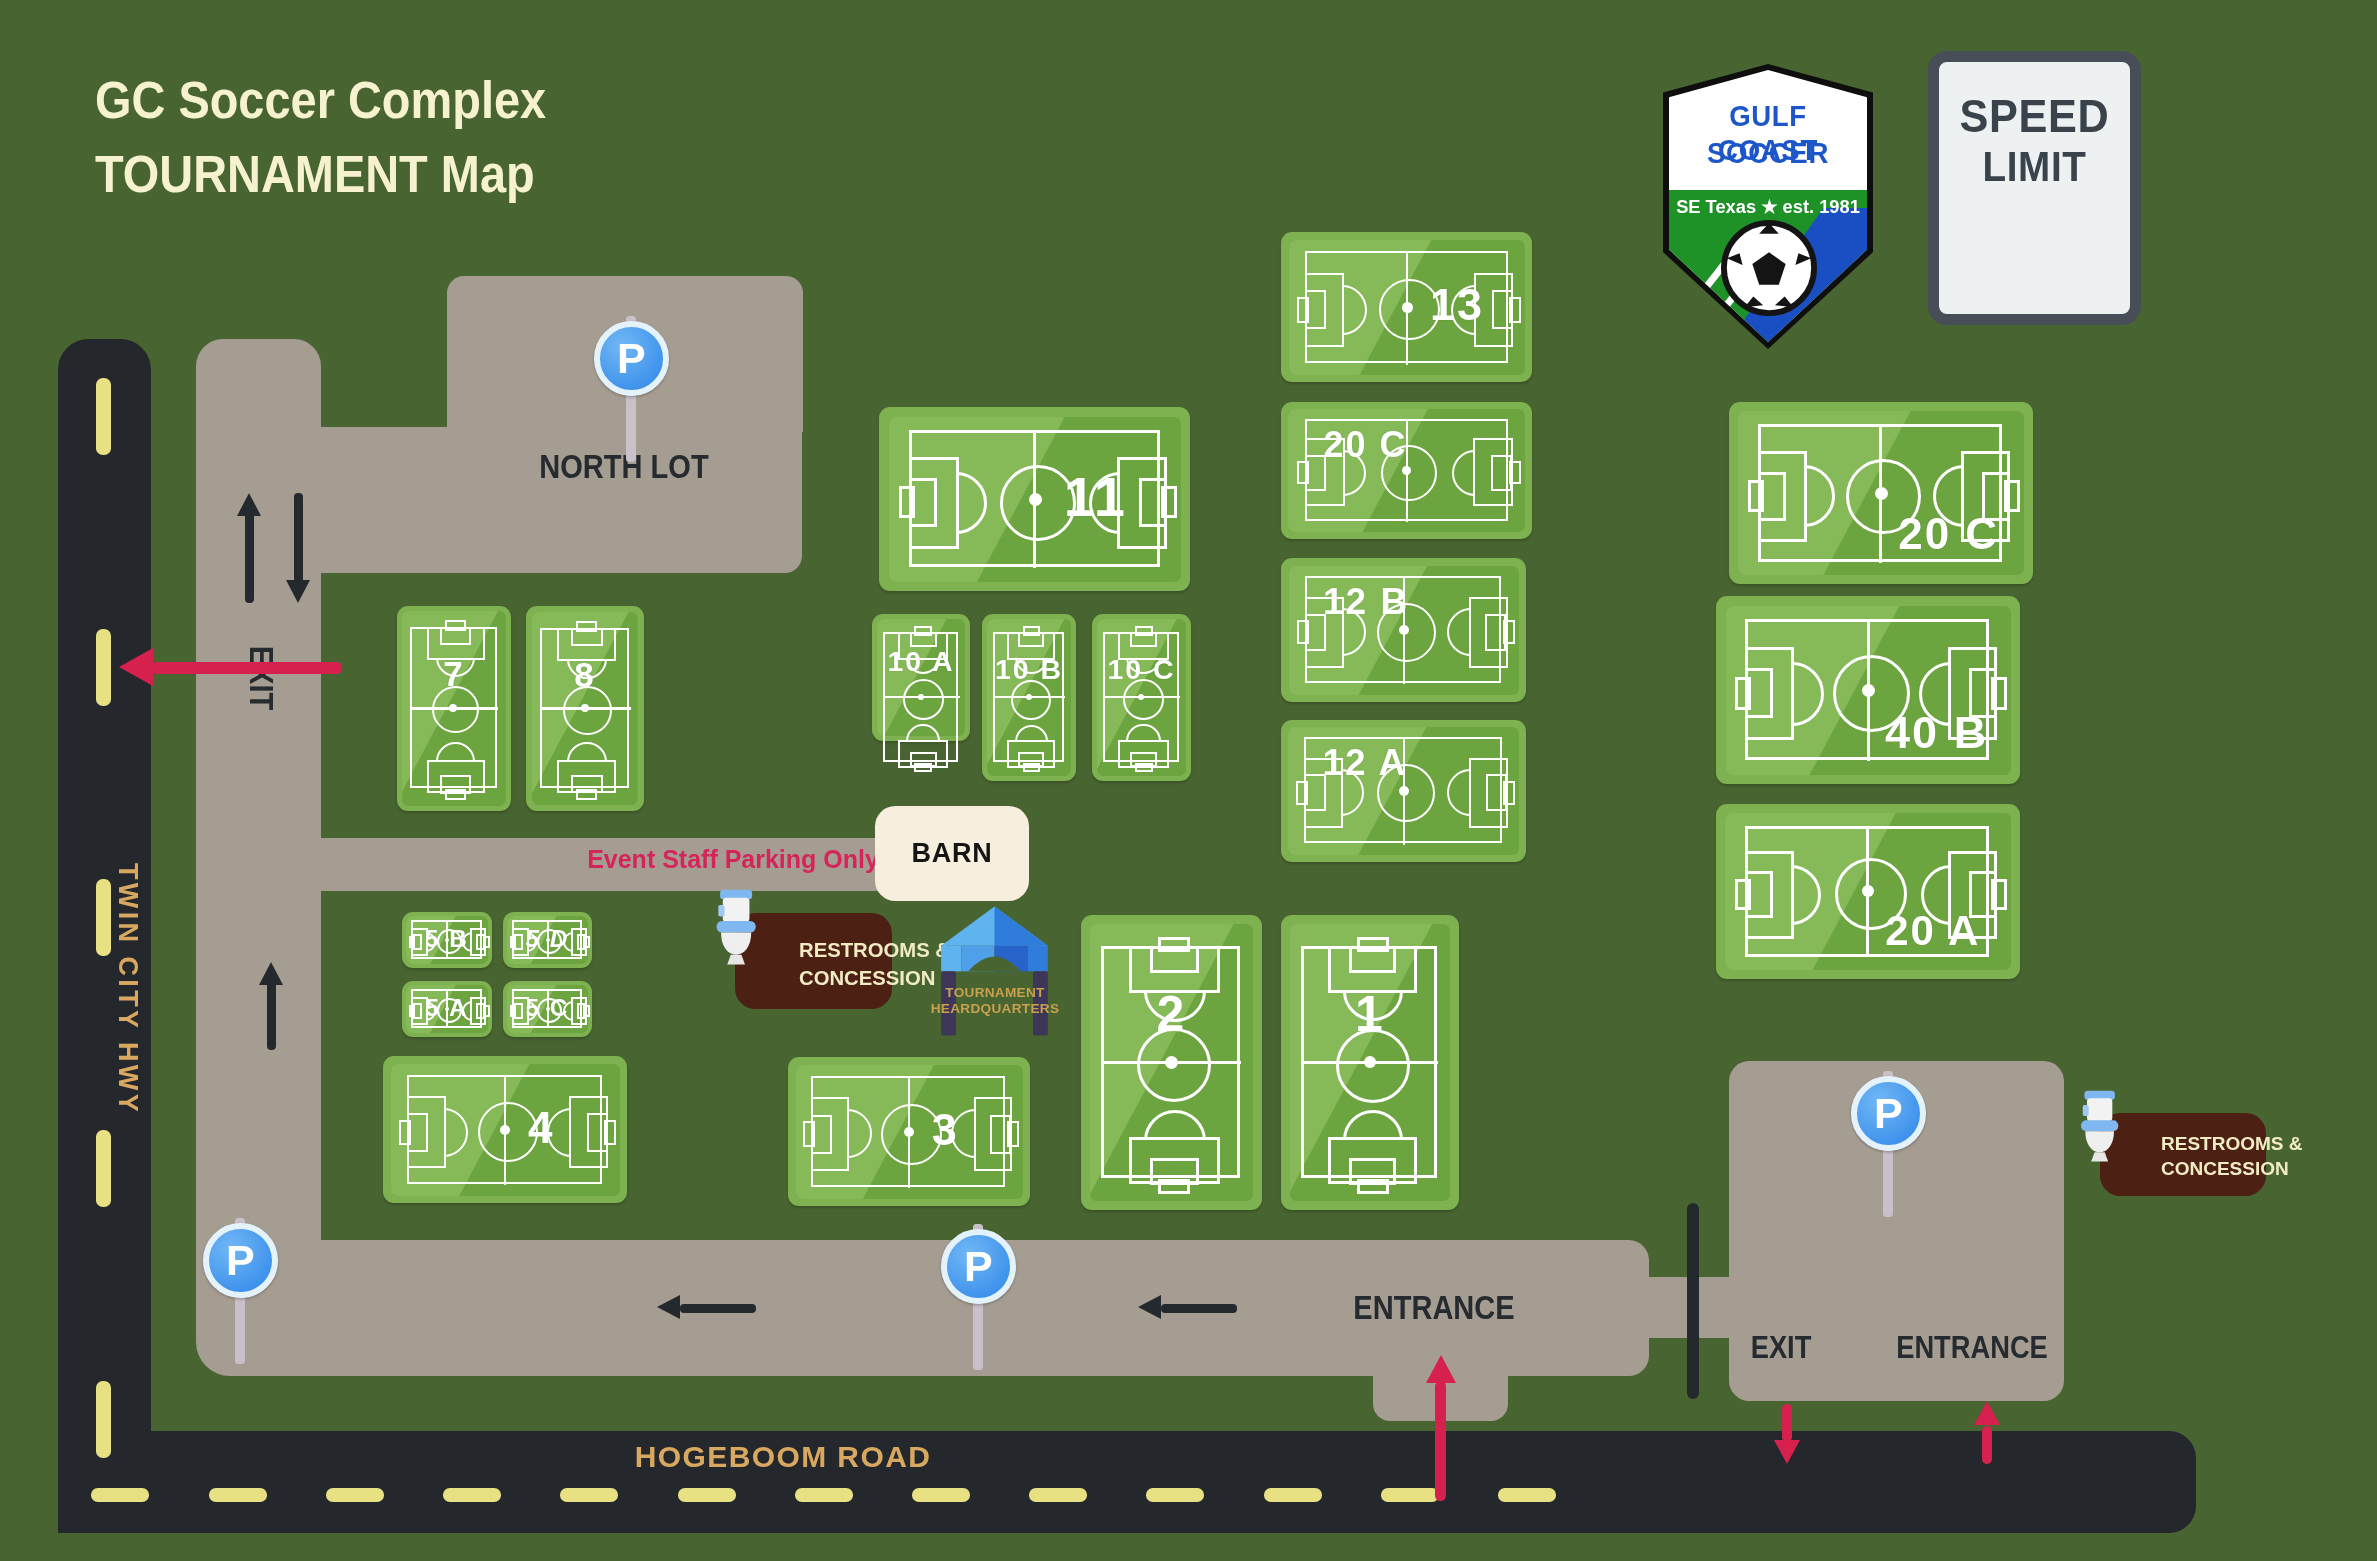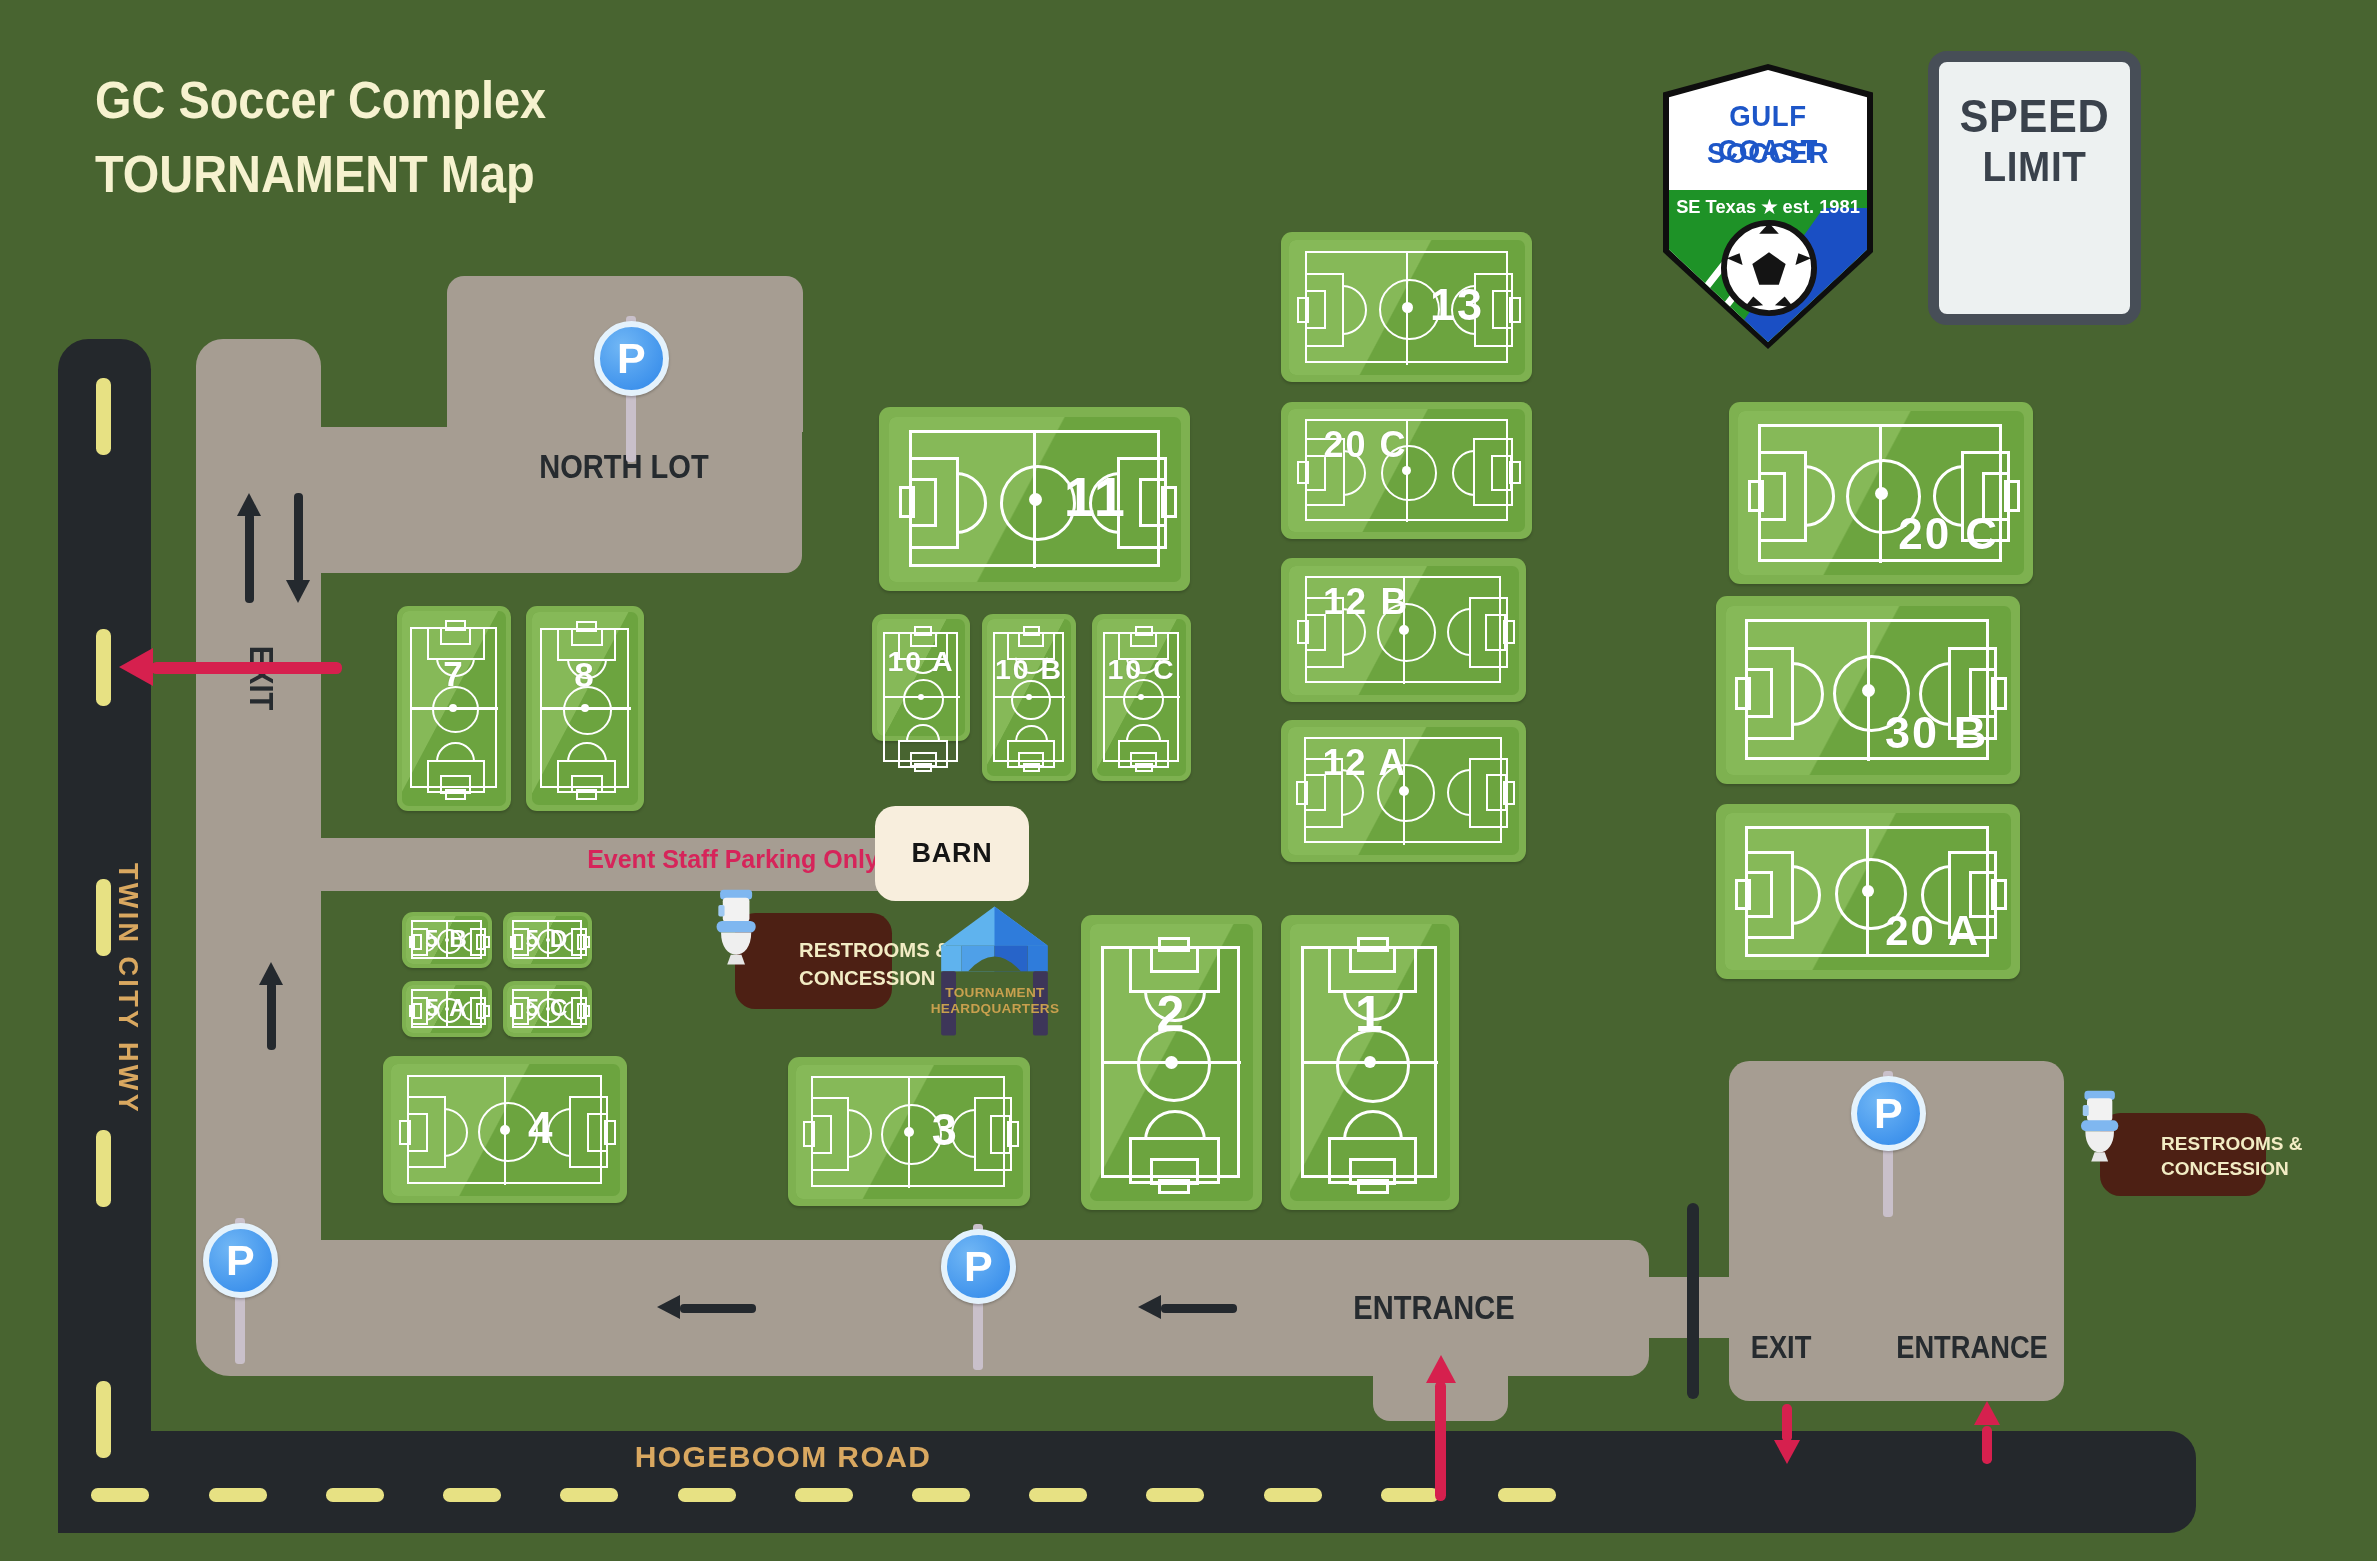--- a/index.html
+++ b/index.html
@@ -198,21 +198,21 @@
           <div style="position: absolute; left: 136px; top: 78px; width: 13px; height: 13px; background: rgb(255, 255, 255); border-radius: 50%;"></div>
           <div style="position: absolute; left: 141px; top: 13.6px; width: 3.4px; height: 142px; background: rgb(255, 255, 255);"></div>
           <div class="pl" style="left: 19.6px; top: 41px; width: 43px; height: 87px; border-width: 3.4px;"></div>
           <div class="pl" style="left: 19.6px; top: 62px; width: 22px; height: 44px; border-width: 3.4px;"></div>
           <div class="pl" style="left: 9.5px; top: 71px; width: 10.2px; height: 27px; border-width: 3.4px;"></div>
           <div class="pl" style="left: 34px; top: 56px; width: 58px; height: 58px; border-width: 3.4px; border-radius: 50%; clip-path: inset(-2px -2px -2px 52%);"></div>
           <div class="pl" style="left: 222px; top: 41px; width: 43px; height: 87px; border-width: 3.4px;"></div>
           <div class="pl" style="left: 243px; top: 62px; width: 22px; height: 44px; border-width: 3.4px;"></div>
           <div class="pl" style="left: 265px; top: 71px; width: 10.2px; height: 27px; border-width: 3.4px;"></div>
           <div class="pl" style="left: 193px; top: 56px; width: 58px; height: 58px; border-width: 3.4px; border-radius: 50%; clip-path: inset(-2px 52% -2px -2px);"></div>
-          <span class="flabel" style="left: 56%; top: 60%; font-size: 45px;">30 B</span>
+          <span class="flabel" style="left: 56%; top: 60%; font-size: 45px;">40 B</span>
         </div>
       </div>
       <div class="field" style="left: 1716px; top: 804px; width: 304px; height: 175px;">
         <div class="turf" style="inset: 8.8px;">
           <div class="pl" style="left: 20.3px; top: 13px; width: 238px; height: 125px; border-width: 3.4px;"></div>
           <div class="pl" style="left: 110px; top: 45px; width: 66px; height: 66px; border-width: 3.4px; border-radius: 50%;"></div>
           <div style="position: absolute; left: 137px; top: 72px; width: 12.2px; height: 12.2px; background: rgb(255, 255, 255); border-radius: 50%;"></div>
           <div style="position: absolute; left: 141px; top: 13px; width: 3.4px; height: 131px; background: rgb(255, 255, 255);"></div>
           <div class="pl" style="left: 20.3px; top: 38px; width: 43px; height: 82px; border-width: 3.4px;"></div>
           <div class="pl" style="left: 20.3px; top: 58px; width: 22px; height: 41px; border-width: 3.4px;"></div>
@@ -338,21 +338,21 @@
           <div class="pl" style="left: 2.7px; top: 20px; width: 2.7px; height: 7.5px; border-width: 2px;"></div>
           <div class="pl" style="left: 9.5px; top: 15.6px; width: 16.3px; height: 16.3px; border-width: 2px; border-radius: 50%; clip-path: inset(-2px -2px -2px 52%);"></div>
           <div class="pl" style="left: 64px; top: 11.5px; width: 12.2px; height: 24.4px; border-width: 2px;"></div>
           <div class="pl" style="left: 70px; top: 17.6px; width: 6.1px; height: 12.2px; border-width: 2px;"></div>
           <div class="pl" style="left: 77px; top: 20px; width: 2.7px; height: 7.5px; border-width: 2px;"></div>
           <div class="pl" style="left: 56px; top: 15.6px; width: 16.3px; height: 16.3px; border-width: 2px; border-radius: 50%; clip-path: inset(-2px 52% -2px -2px);"></div>
           <span class="flabel" style="left: 50%; top: 50%; transform: translate(-50%, -54%); font-size: 24.4px;">5 B</span>
         </div>
       </div>
       <div class="field" style="left: 503px; top: 912px; width: 89px; height: 56px;">
-        <div class="turf" style="inset: 4.1px;">
+        <div class="turf" style="inset: 4.1px; font-style: italic;">
           <div class="pl" style="left: 5.4px; top: 4.1px; width: 66px; height: 35px; border-width: 2px;"></div>
           <div class="pl" style="left: 30px; top: 13.2px; width: 21px; height: 21px; border-width: 2px; border-radius: 50%;"></div>
           <div style="position: absolute; left: 39px; top: 22px; width: 4.1px; height: 4.1px; background: rgb(255, 255, 255); border-radius: 50%;"></div>
           <div style="position: absolute; left: 40px; top: 4.1px; width: 2px; height: 39px; background: rgb(255, 255, 255);"></div>
           <div class="pl" style="left: 5.4px; top: 11.5px; width: 12.2px; height: 24.4px; border-width: 2px;"></div>
           <div class="pl" style="left: 5.4px; top: 17.6px; width: 6.1px; height: 12.2px; border-width: 2px;"></div>
           <div class="pl" style="left: 2.7px; top: 20px; width: 2.7px; height: 7.5px; border-width: 2px;"></div>
           <div class="pl" style="left: 9.5px; top: 15.6px; width: 16.3px; height: 16.3px; border-width: 2px; border-radius: 50%; clip-path: inset(-2px -2px -2px 52%);"></div>
           <div class="pl" style="left: 64px; top: 11.5px; width: 12.2px; height: 24.4px; border-width: 2px;"></div>
           <div class="pl" style="left: 70px; top: 17.6px; width: 6.1px; height: 12.2px; border-width: 2px;"></div>

